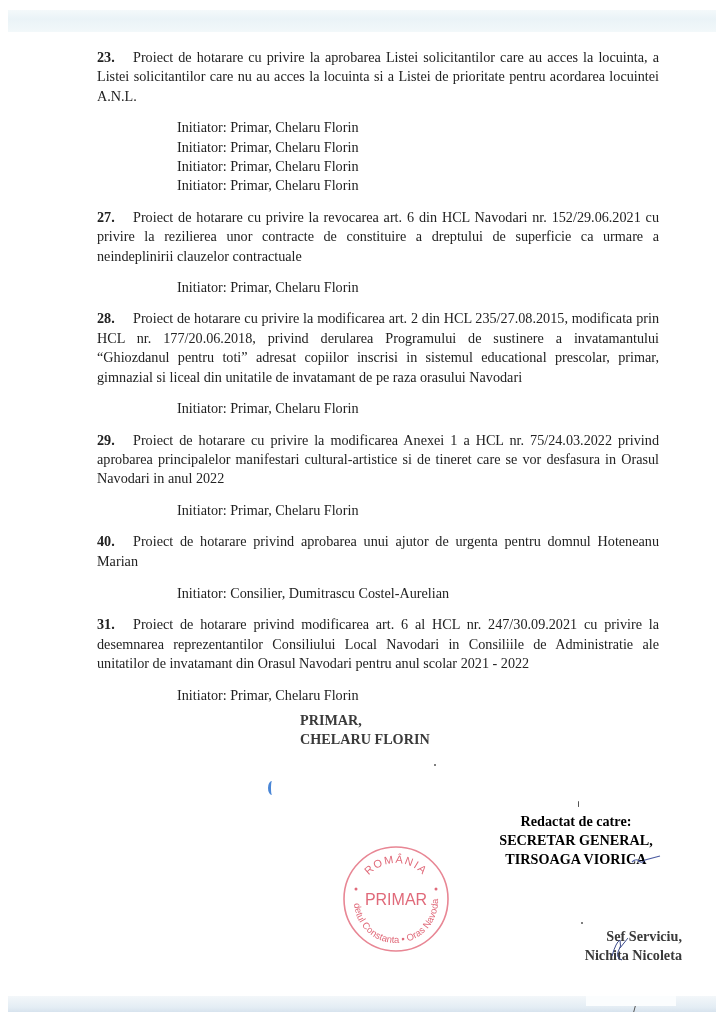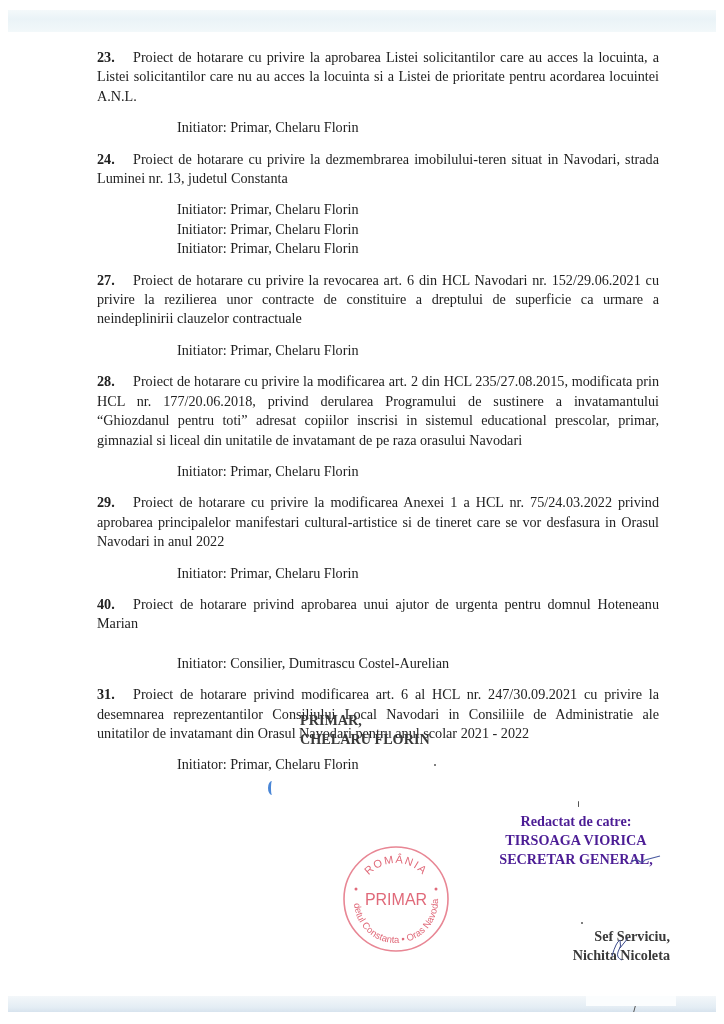--- a/index.html
+++ b/index.html
@@ -27,55 +27,54 @@
     .doc {
       position: absolute; left: 85px; top: 36px; width: 586px;
       font-size: 14.2px; line-height: 19.4px;
     }
     .item { margin: 0; }
     .item-text { text-align: justify; text-align-last: left; margin: 12px; }
     .num { font-weight: bold; display: inline-block; width: 36px; }
     .initiator {
       padding-left: 92px; margin: 0;
     }
-    .initiator.gap-before { margin-top: 20px; }
+    .initiator.gap-before { margin-top: 13px; }
     .sign-mayor {
       position: absolute; left: 300px; top: 711px; width: 140px;
       font-weight: bold; font-size: 14.2px; line-height: 19px; color: #3a3a3a;
     }
     .blue-mark {
       position: absolute; left: 268px; top: 781px; width: 5px; height: 14px;
       border-left: 3px solid #4a86d6; border-radius: 50% 0 0 50%;
     }
     .dot-small { position: absolute; width: 2px; height: 2px; background: #555; border-radius: 1px; }
     .sign-secretary {
       position: absolute; left: 496px; top: 812px; width: 160px;
-      text-align: center; font-weight: bold; font-size: 14.2px; line-height: 19px; color: #4c1d95;
+      text-align: center; font-weight: bold; font-size: 14.2px; line-height: 19px; color: #000000;
     }
     .sign-head {
-      position: absolute; left: 560px; top: 927px; width: 110px;
+      position: absolute; left: 572px; top: 927px; width: 110px;
       text-align: right; font-weight: bold; font-size: 14.2px; line-height: 19px; color: #3a3a3a;
     }
     .stamp {
       position: absolute; left: 340px; top: 843px; width: 112px; height: 112px;
     }
     .signature-svg { position: absolute; }
   </style>
 </head>
 <body>
 
 <div class="scan-band-top"></div>
 
 <div class="doc">
   <div class="item">
     <p class="item-text"><span class="num">23.</span><span>Proiect de hotarare cu privire la aprobarea Listei solicitantilor care au acces la locuinta, a Listei solicitantilor care nu au acces la locuinta si a Listei de prioritate pentru acordarea locuintei A.N.L.</span></p>
     <p class="initiator">Initiator: Primar, Chelaru Florin</p>
   </div>
   <div class="item">
-    <p class="item-text"><span class="num">24.</span><span>Proiect de hotarare cu privire la dezmembrarea imobilului-teren situat in Navodari, strada Luminei nr. 13, judetul Constanta</span></p>
     <p class="initiator">Initiator: Primar, Chelaru Florin</p>
   </div>
   <div class="item">
     <p class="initiator">Initiator: Primar, Chelaru Florin</p>
   </div>
   <div class="item">
     <p class="initiator">Initiator: Primar, Chelaru Florin</p>
   </div>
   <div class="item">
     <p class="item-text"><span class="num">27.</span><span>Proiect de hotarare cu privire la revocarea art. 6 din HCL Navodari nr. 152/29.06.2021 cu privire la rezilierea unor contracte de constituire a dreptului de superficie ca urmare a neindeplinirii clauzelor contractuale</span></p>
@@ -104,22 +103,22 @@
   <div>CHELARU FLORIN</div>
 </div>
 <div class="dot-small" style="left:434px; top:764px;"></div>
 
 <div class="blue-mark"></div>
 
 <div class="dot-small" style="left:578px; top:801px; width:1px; height:6px;"></div>
 
 <div class="sign-secretary">
   <div>Redactat de catre:</div>
+  <div>SECRETAR GENERAL,</div>
   <div>TIRSOAGA VIORICA</div>
-  <div>SECRETAR GENERAL,</div>
 </div>
 <svg class="signature-svg" style="left:630px; top:848px;" width="40" height="20" viewBox="0 0 40 20">
   <path d="M2 14 Q6 10 9 13 Q12 16 15 12 L30 8" stroke="#4a5aa0" stroke-width="1.1" fill="none"></path>
 </svg>
 
 <svg class="stamp" viewBox="0 0 112 112">
   <defs>
     <path id="stampTop" d="M20 56 A36 36 0 0 1 92 56"></path>
     <path id="stampBottom" d="M14 58 A42 42 0 0 0 98 58"></path>
   </defs>

